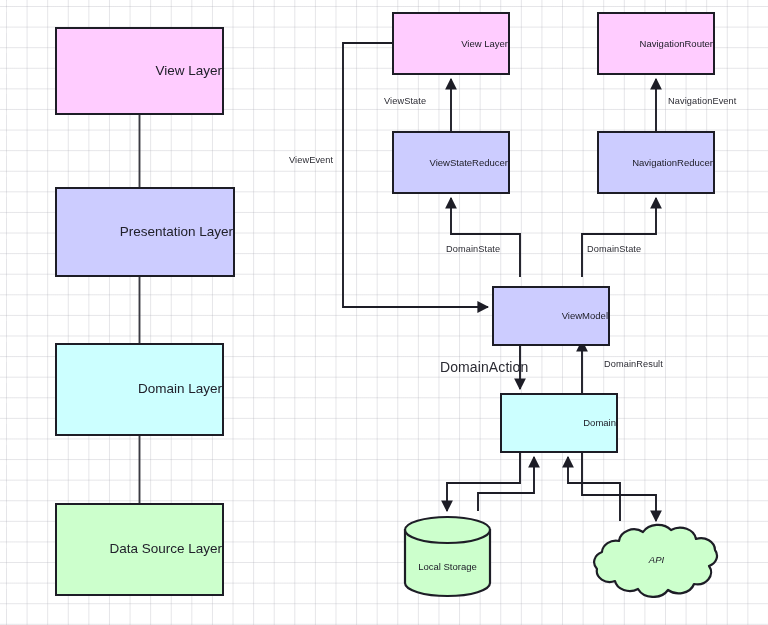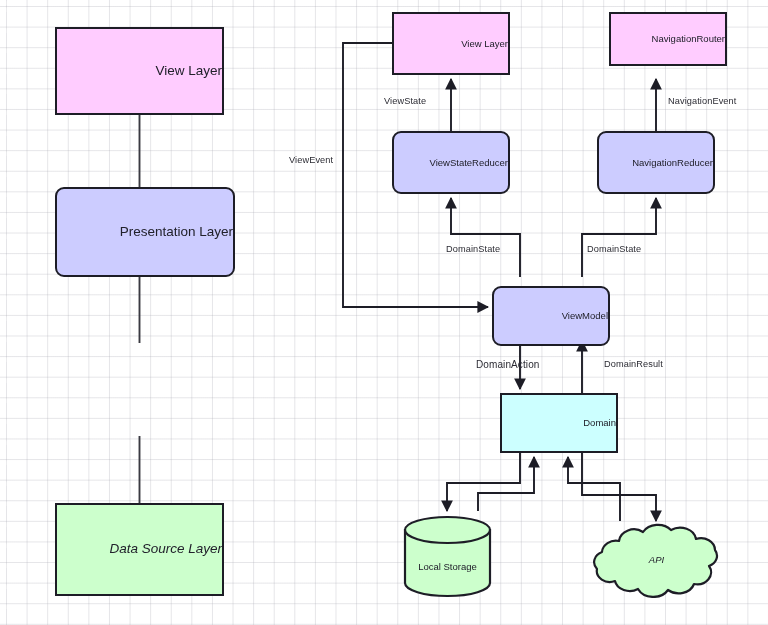--- a/index.html
+++ b/index.html
@@ -55,21 +55,21 @@
     border: 2.2px solid #1d1d26;
     display: flex;
     align-items: center;
     justify-content: flex-end;
     text-align: center;
     color: #21212b;
     line-height: 1.2;
     user-select: none;
   }
   .node.pink   { background: #ffccff; }
-  .node.purple { background: #ccccff; border-radius: 9px; }
+  .node.purple { background: #ccccff; }
   .node.cyan   { background: #ccffff; }
   .node.green  { background: #ccffcc; }
 
   .edge-label {
     position: absolute;
     color: #2b2b33;
     white-space: nowrap;
     user-select: none;
     letter-spacing: 0.1px;
     text-align: center;
@@ -130,30 +130,33 @@
   </svg>
 
   <div class="node pink" style="left:55px; top:27px; width:169px; height:88px; font-size:13.5px;">
     <span>View Layer</span>
   </div>
 
   <div class="node purple" style="left:55px; top:187px; width:180px; height:90px; font-size:13.5px;">
     <span>Presentation Layer</span>
   </div>
 
-
-  <div class="node green" style="left:55px; top:503px; width:169px; height:93px; font-size:13.5px;font-style:italic;">
+  <div class="node cyan" style="left:55px; top:343px; width:169px; height:93px; font-size:13.5px;">
+    <span>Domain Layer</span>
+  </div>
+
+  <div class="node green" style="left:55px; top:503px; width:169px; height:93px; font-size:13.5px;">
     <span>Data Source Layer</span>
   </div>
 
   <div class="node pink" style="left:392px; top:12px; width:118px; height:63px; font-size:9.5px;">
     <span>View Layer</span>
   </div>
 
-  <div class="node pink" style="left:597px; top:12px; width:118px; height:54px; font-size:9.5px;margin-left:12px;">
+  <div class="node pink" style="left:597px; top:12px; width:118px; height:63px; font-size:9.5px;">
     <span>NavigationRouter</span>
   </div>
 
   <div class="node purple" style="left:392px; top:131px; width:118px; height:63px; font-size:9.5px;">
     <span>ViewStateReducer</span>
   </div>
 
   <div class="node purple" style="left:597px; top:131px; width:118px; height:63px; font-size:9.5px;">
     <span>NavigationReducer</span>
   </div>
@@ -196,17 +199,17 @@
   <div class="edge-label" style="left:289px; top:155px; font-size:9.2px;">ViewEvent</div>
 
   <div class="edge-label" style="left:384px; top:96px; font-size:9.2px;">ViewState</div>
 
   <div class="edge-label" style="left:668px; top:96px; font-size:9.2px;">NavigationEvent</div>
 
   <div class="edge-label" style="left:446px; top:244px; font-size:9.2px;">DomainState</div>
 
   <div class="edge-label" style="left:587px; top:244px; font-size:9.2px;">DomainState</div>
 
-  <div class="edge-label" style="left:440px; top:359px; font-size:10px;padding-left:36px;">DomainAction</div>
+  <div class="edge-label" style="left:440px; top:359px; font-size:14px;">DomainAction</div>
 
   <div class="edge-label" style="left:604px; top:359px; font-size:9.2px;">DomainResult</div>
 
 </div>
 
 </body></html>

